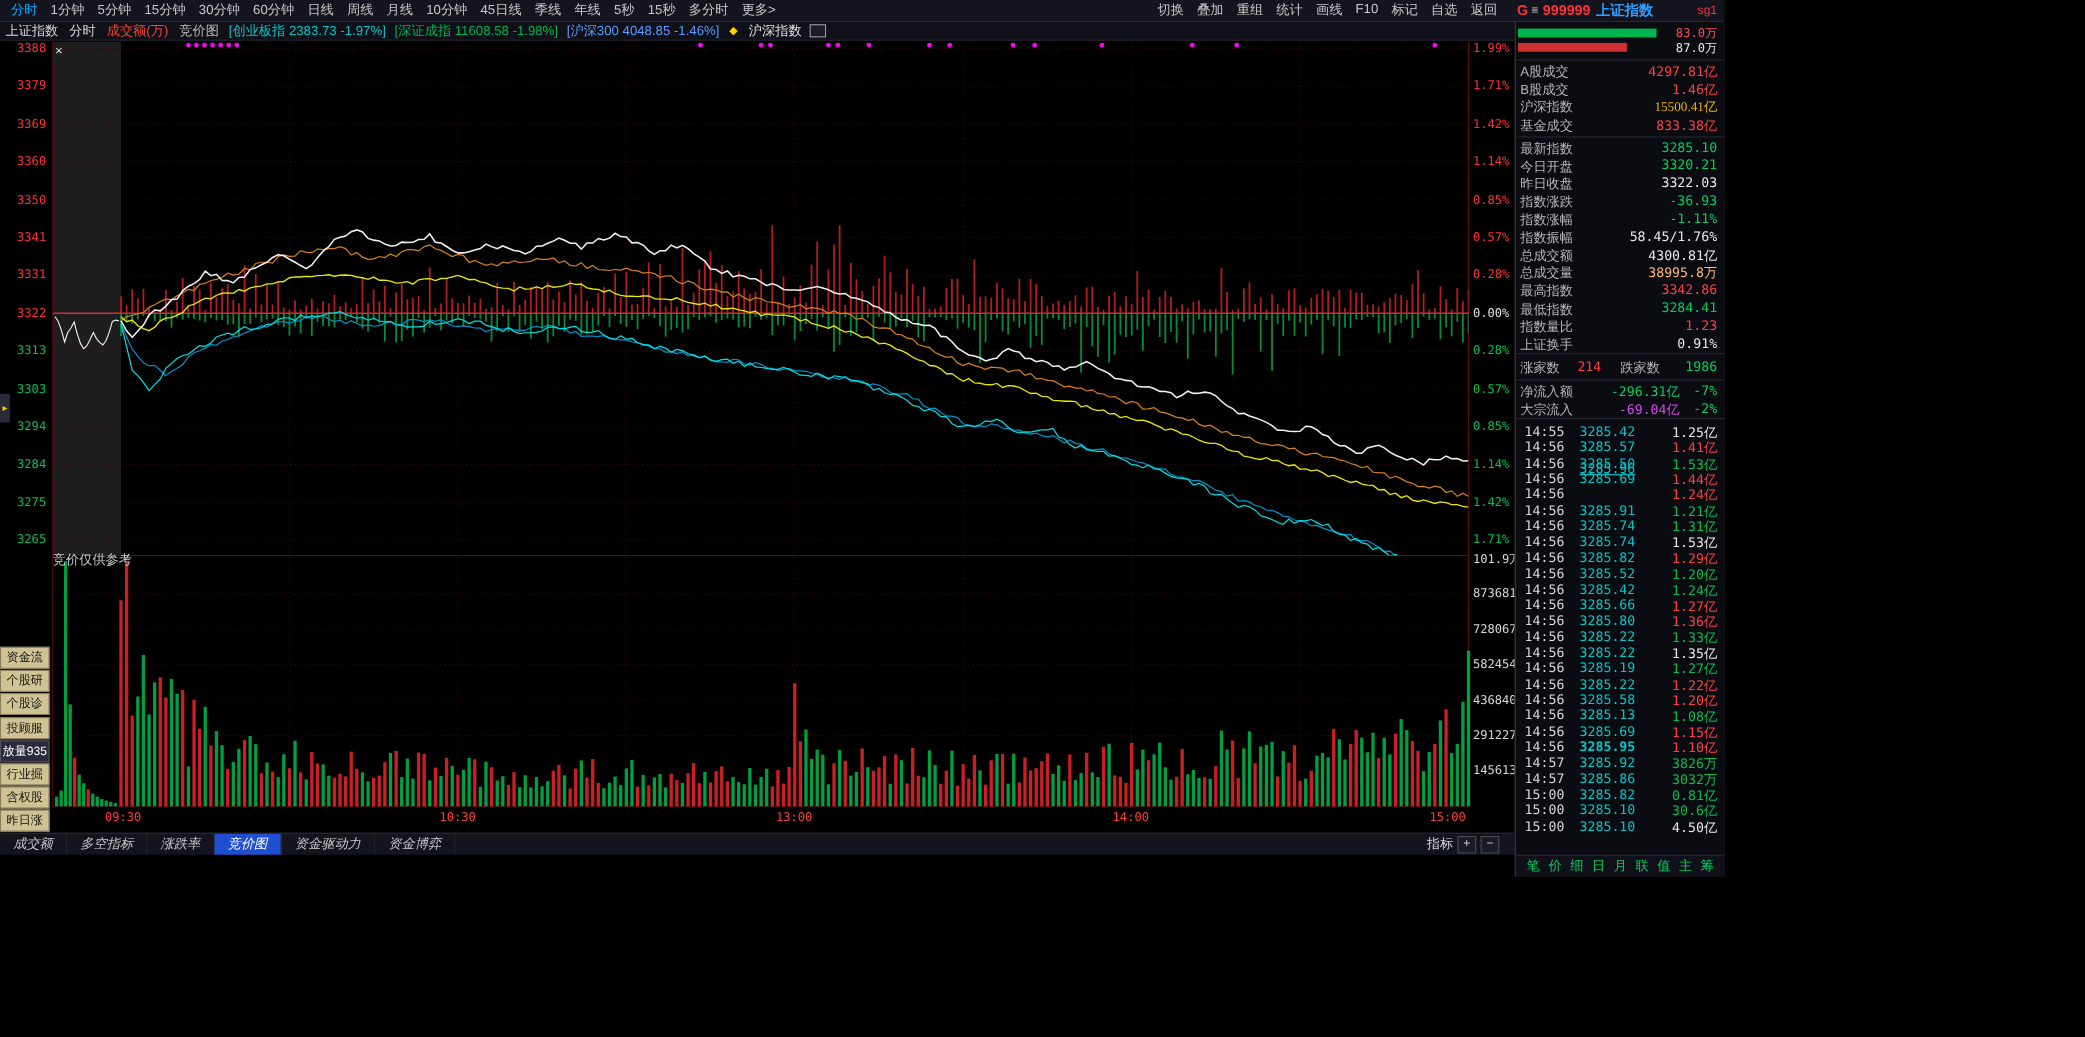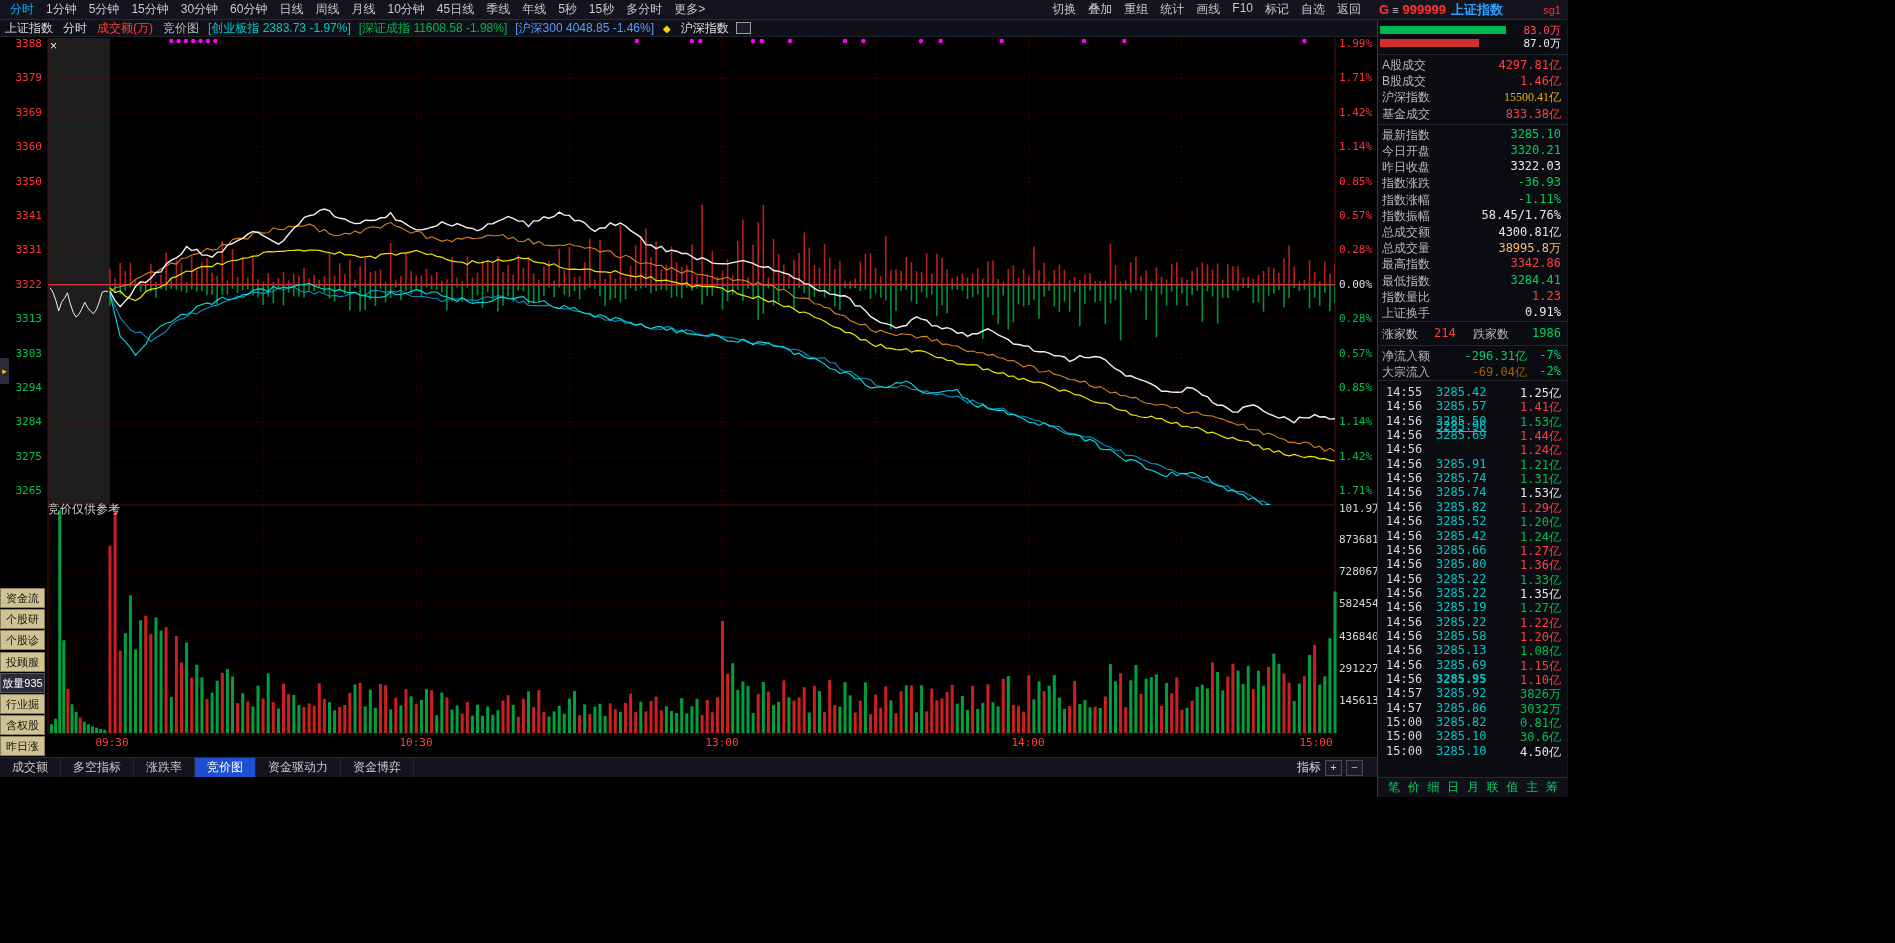--- a/index.html
+++ b/index.html
@@ -980,21 +980,21 @@
       <div class="side-btn" style="top: 609.2px;">个股研报</div>
       <div class="side-btn" style="top: 630.4px;">个股诊断</div>
       <div class="side-btn" style="top: 651.6px;">投顾服务</div>
       <div class="side-btn active" style="top: 672.8px;">放量935</div>
       <div class="side-btn" style="top: 694px;">行业掘金</div>
       <div class="side-btn" style="top: 715.2px;">含权股</div>
       <div class="side-btn" style="top: 736.4px;">昨日涨停</div>
     </div>
 
   <div id="tabbar1">
-    <div id="tabs1" style="display:flex;height:100%;">
+    <div id="tabs1" style="display:flex;height:100%;font-style:italic;">
         <div class="tab1">成交额</div>
         <div class="tab1">多空指标</div>
         <div class="tab1">涨跌率</div>
         <div class="tab1 active">竞价图</div>
         <div class="tab1">资金驱动力</div>
         <div class="tab1">资金博弈</div>
       </div>
     <div id="tabs1-right">
       <span>指标</span>
       <span class="mini-btn">+</span>
@@ -1045,21 +1045,21 @@
       <span class="abs" style="left:4px;top:306px;color:#b8b8b8;">涨家数</span>
       <span class="abs mono" style="left:56px;top:306px;color:#ff4040;">214</span>
       <span class="abs" style="left:95px;top:306px;color:#b8b8b8;">跌家数</span>
       <span class="abs mono" style="right:6px;top:306px;color:#00d060;">1986</span>
     </div>
     <div id="panel-flows">
         <span class="pr-row-label" style="top: 328px;">净流入额</span>
         <span class="abs mono" style="right: 40px; top: 328px; color: rgb(0, 208, 96);">-296.31亿</span>
         <span class="abs mono" style="right: 6px; top: 328px; color: rgb(0, 208, 96);">-7%</span>
         <span class="pr-row-label" style="top: 344px;">大宗流入</span>
-        <span class="abs mono" style="right: 40px; top: 344px; color: #a16207;">-69.04亿</span>
+        <span class="abs mono" style="right: 40px; top: 344px; color: #d946ef;">-69.04亿</span>
         <span class="abs mono" style="right: 6px; top: 344px; color: rgb(0, 208, 96);">-2%</span>
       </div>
     <div id="panel-ticks">
         <div>
           <span class="tick-time mono" style="top: 365px;">14:55</span>
           <span class="tick-price mono" style="top: 365px; color: rgb(0, 200, 200);">3285.42</span>
           <span class="tick-amt mono" style="top: 365px; color: rgb(232, 232, 232);">1.25亿</span>
         </div>
         <div>
           <span class="tick-time mono" style="top: 379.35px;">14:56</span>

